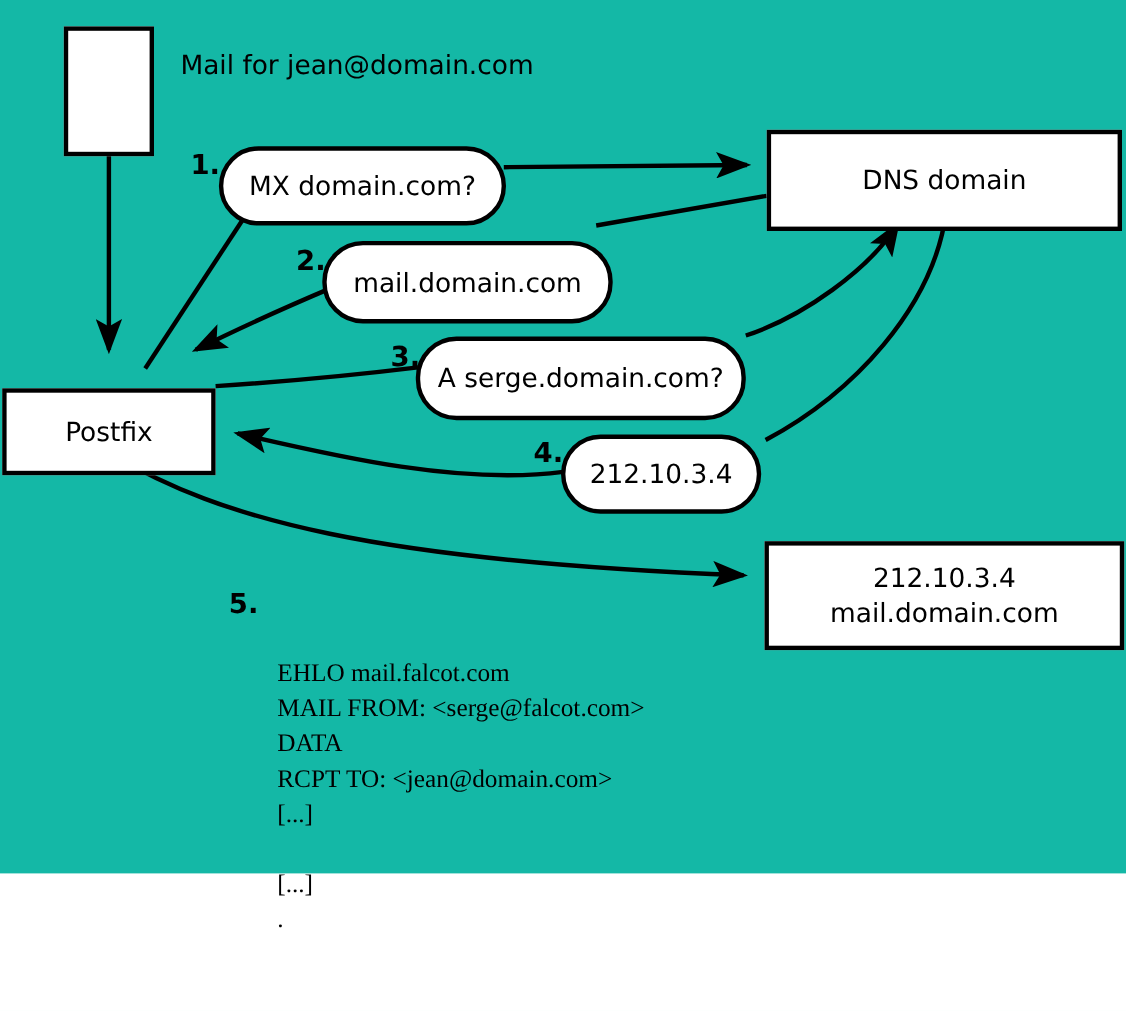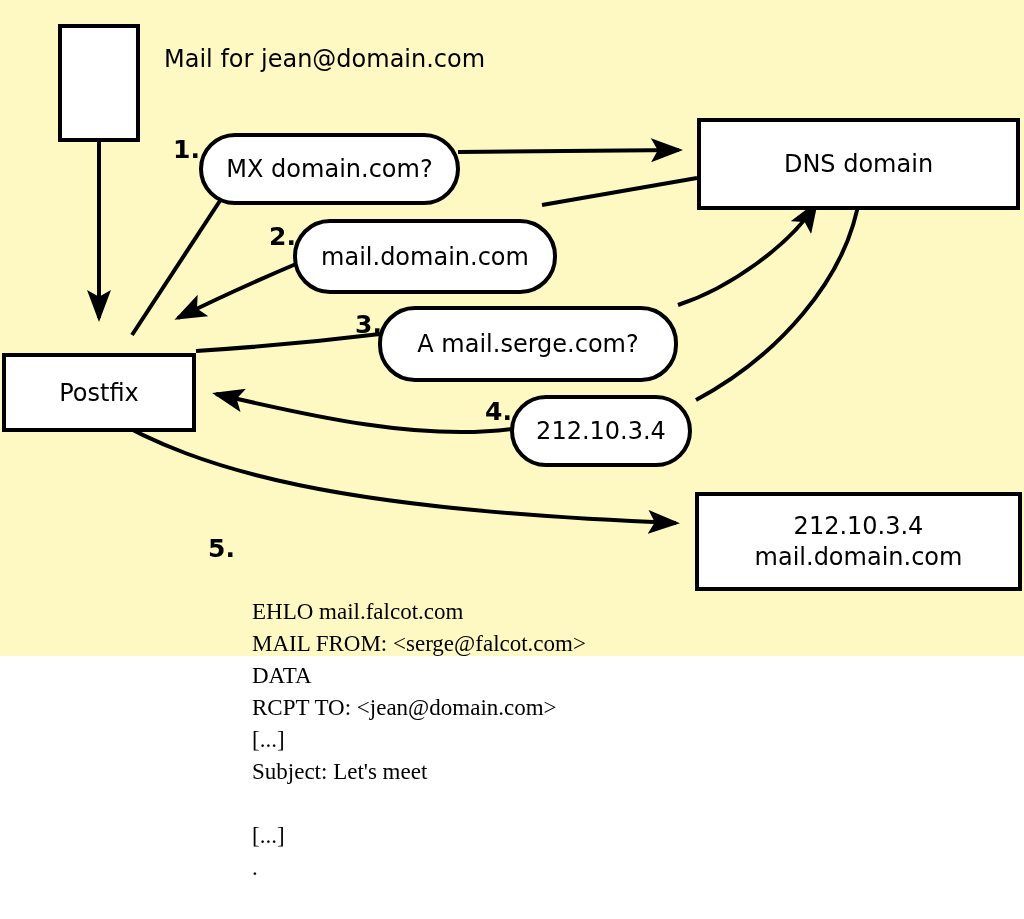--- a/index.html
+++ b/index.html
@@ -8,22 +8,22 @@
     background: #ffffff;
     width: 1024px;
     height: 919px;
     overflow: hidden;
     font-family: "DejaVu Sans", sans-serif;
     color: #000000;
   }
   .stage {
     position: relative;
     width: 1024px;
-    height: 656px;
-    background: #fef9c3;
+    height: 794px;
+    background: #14b8a6;
   }
   .arrows {
     position: absolute;
     left: 0; top: 0;
     z-index: 0;
   }
   .node {
     position: absolute;
     box-sizing: border-box;
     background: #ffffff;
@@ -135,38 +135,37 @@
     <span>MX domain.com?</span>
   </div>
   <div class="step-num" style="left:140px; top:113px; width:60px; height:72px;">1.</div>
 
   <div class="node pill" style="left:293px; top:199px; width:264px; height:75px;">
     <span>mail.domain.com</span>
   </div>
   <div class="step-num" style="left:236px; top:199px; width:60px; height:75px;">2.</div>
 
   <div class="node pill" style="left:378px; top:286px; width:300px; height:76px;">
-    <span>A mail.serge.com?</span>
+    <span>A serge.domain.com?</span>
   </div>
   <div class="step-num" style="left:322px; top:286px; width:60px; height:76px;">3.</div>
 
   <div class="node pill" style="left:510px; top:375px; width:182px; height:72px;">
     <span>212.10.3.4</span>
   </div>
   <div class="step-num" style="left:452px; top:375px; width:60px; height:72px;">4.</div>
 
   <div class="caption-row" style="left:208px; top:534px;">
     <span class="num">5.</span>
   </div>
 
   <div class="smtp">
     <div class="line">EHLO mail.falcot.com</div>
     <div class="line">MAIL FROM: &lt;serge@falcot.com&gt;</div>
     <div class="line">DATA</div>
     <div class="line">RCPT TO: &lt;jean@domain.com&gt;</div>
     <div class="line">[...]</div>
-    <div class="line">Subject: Let's meet</div>
     <div class="line"></div>
     <div class="line">[...]</div>
     <div class="line">.</div>
   </div>
 
 </div>
 
 </body></html>

